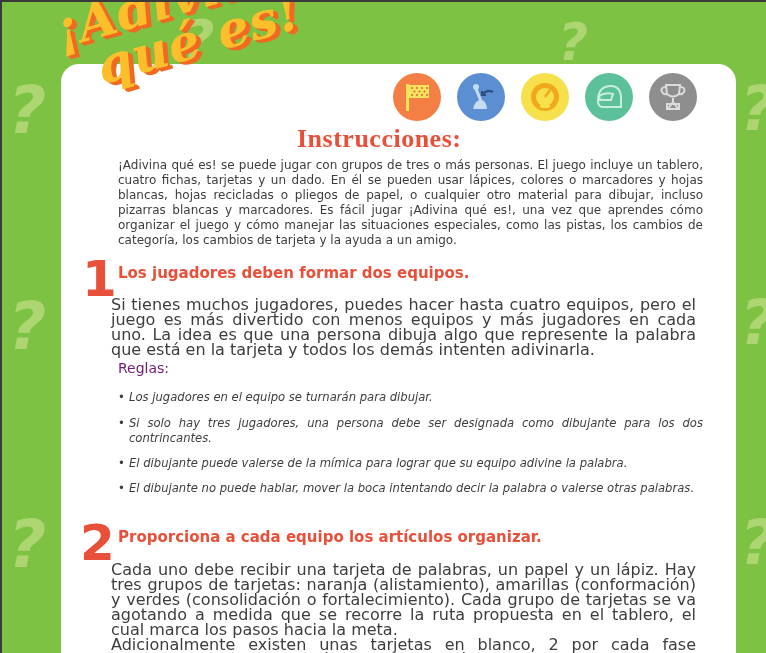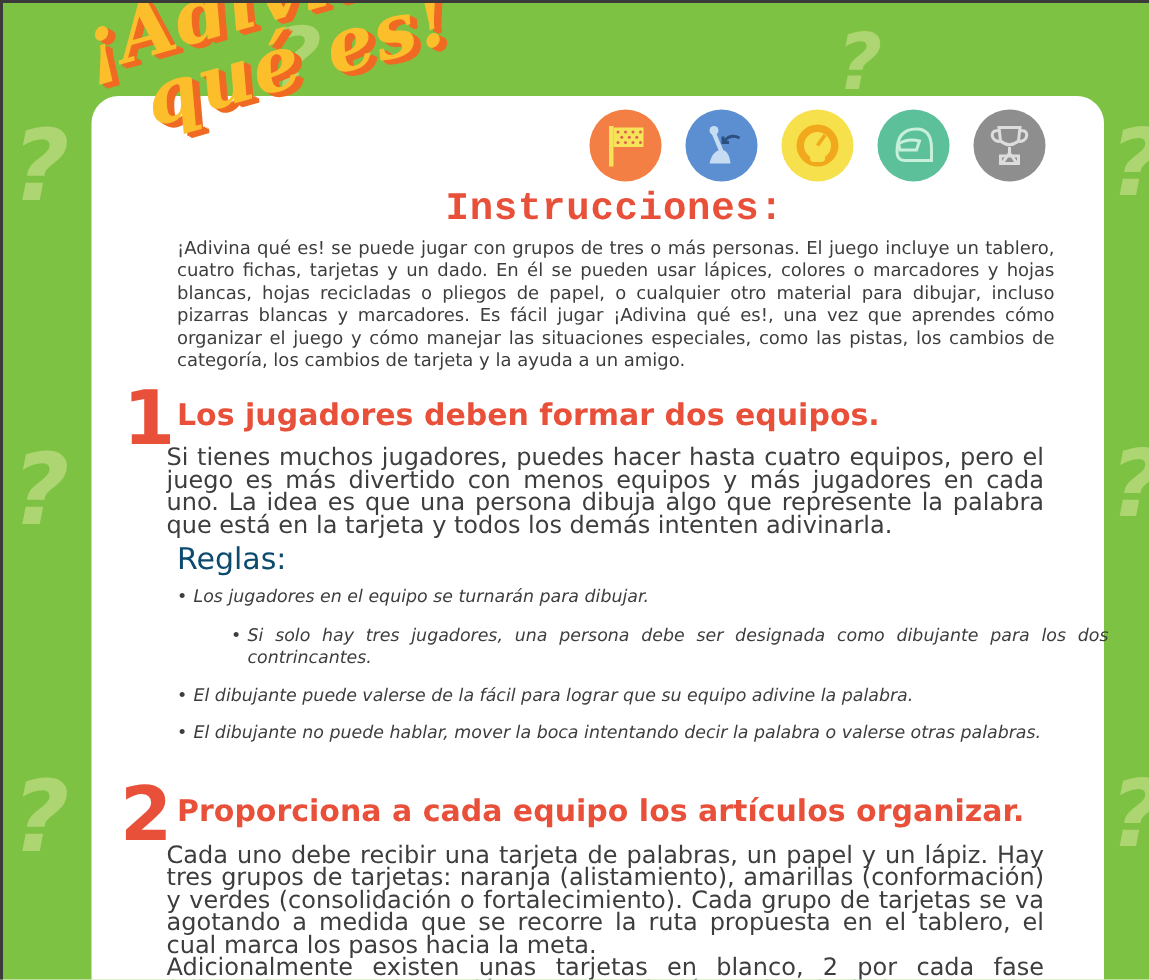--- a/index.html
+++ b/index.html
@@ -57,54 +57,54 @@
   .icon-circle {
     width: 48px; height: 48px; border-radius: 50%;
     display: flex; align-items: center; justify-content: center;
   }
   .icon-circle svg { width: 36px; height: 36px; }
   .title {
     position: absolute;
     left: 295px; top: 122px;
     font-size: 26px; font-weight: bold;
     color: #e8503a;
-    font-family: Liberation Mono, monospace;
+    font-family: Liberation Serif, serif;
     letter-spacing: 0.5px;
   }
   .intro {
     position: absolute;
     left: 100px; top: 156px; width: 585px;
     font-size: 12px; line-height: 15px; color: #3d3d3d;
     text-align: justify;
     margin-left: 16px;
   }
   .step-num {
     position: absolute;
     font-family: "DejaVu Sans", sans-serif;
     font-weight: bold;
     color: #e8503a;
     font-size: 50px;
     line-height: 1;
   }
   .step-heading {
     position: absolute;
     left: 116px;
-    font-size: 20px; font-weight: bold;
+    font-size: 15px; font-weight: bold;
     color: #e8503a;
   }
   .para {
     position: absolute;
     left: 109px; width: 585px;
     font-size: 16px; line-height: 15px; color: #3d3d3d;
     text-align: justify;
   }
   .rules-label {
     position: absolute;
     left: 116px; top: 358px;
-    font-size: 20px; color: #0c4a6e;
+    font-size: 14px; color: #701a75;
   }
   .rule {
     position: absolute;
     left: 116px; width: 585px;
     font-size: 11.6px; line-height: 15px; color: #3d3d3d;
     text-align: justify;
     padding-left: 11px;
     text-indent: -11px;
     font-style: italic;
   }
@@ -186,20 +186,20 @@
 <div class="title">Instrucciones:</div>
 
 <p class="intro">¡Adivina qué es! se puede jugar con grupos de tres o más personas. El juego incluye un tablero, cuatro fichas, tarjetas y un dado. En él se pueden usar lápices, colores o marcadores y hojas blancas, hojas recicladas o pliegos de papel, o cualquier otro material para dibujar, incluso pizarras blancas y marcadores. Es fácil jugar ¡Adivina qué es!, una vez que aprendes cómo organizar el juego y cómo manejar las situaciones especiales, como las pistas, los cambios de categoría, los cambios de tarjeta y la ayuda a un amigo.</p>
 
 <div class="step-num" style="left:80px; top:252px;">1</div>
 <div class="step-heading" style="top:262px;">Los jugadores deben formar dos equipos.</div>
 <p class="para" style="top:295px;">Si tienes muchos jugadores, puedes hacer hasta cuatro equipos, pero el juego es más divertido con menos equipos y más jugadores en cada uno. La idea es que una persona dibuja algo que represente la palabra que está en la tarjeta y todos los demás intenten adivinarla.</p>
 <div class="rules-label">Reglas:</div>
 
 <div class="rule" style="top:388px;"><span class="bullet">•</span><span>Los jugadores en el equipo se turnarán para dibujar.</span></div>
-<div class="rule" style="top:414px;margin-left:36px;"><span class="bullet">•</span><span>Si solo hay tres jugadores, una persona debe ser designada como dibujante para los dos contrincantes.</span></div>
-<div class="rule" style="top:454px;"><span class="bullet">•</span><span>El dibujante puede valerse de la fácil para lograr que su equipo adivine la palabra.</span></div>
+<div class="rule" style="top:414px;"><span class="bullet">•</span><span>Si solo hay tres jugadores, una persona debe ser designada como dibujante para los dos contrincantes.</span></div>
+<div class="rule" style="top:454px;"><span class="bullet">•</span><span>El dibujante puede valerse de la mímica para lograr que su equipo adivine la palabra.</span></div>
 <div class="rule" style="top:479px;"><span class="bullet">•</span><span>El dibujante no puede hablar, mover la boca intentando decir la palabra o valerse otras palabras.</span></div>
 
 <div class="step-num" style="left:78px; top:516px;">2</div>
 <div class="step-heading" style="top:526px;">Proporciona a cada equipo los artículos organizar.</div>
 <p class="para" style="top:560px;">Cada uno debe recibir una tarjeta de palabras, un papel y un lápiz. Hay tres grupos de tarjetas: naranja (alistamiento), amarillas (conformación) y verdes (consolidación o fortalecimiento). Cada grupo de tarjetas se va agotando a medida que se recorre la ruta propuesta en el tablero, el cual marca los pasos hacia la meta.</p>
 <p class="para" style="top:635px;">Adicionalmente existen unas tarjetas en blanco, 2 por cada fase (alistamiento, conformación y consolidación o fortalecimiento) en las que los jugadores podrán proponer los retos que deseen.</p>
 
 </body></html>

